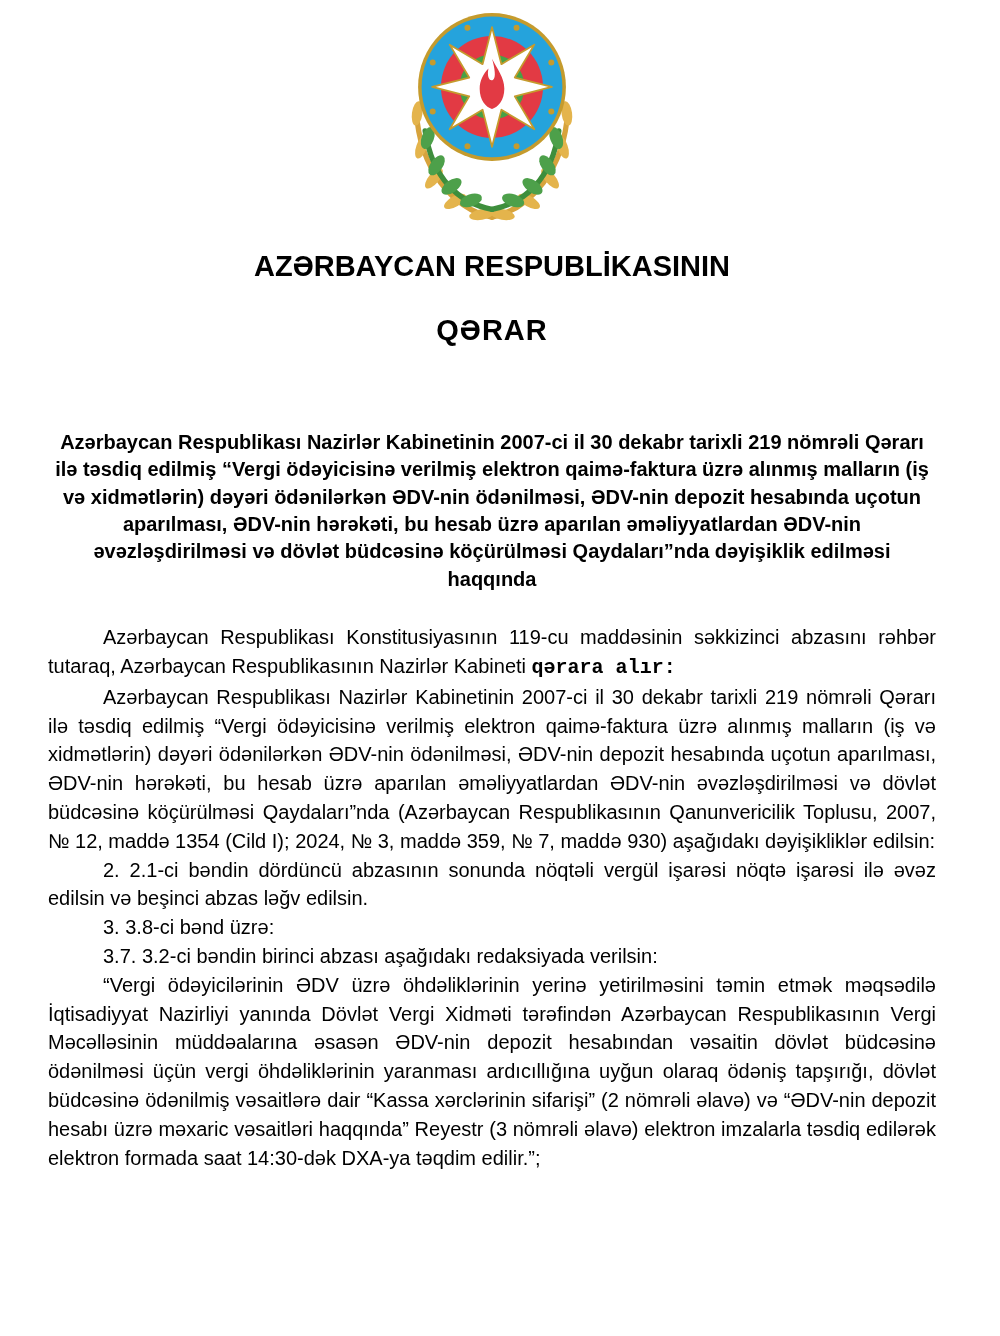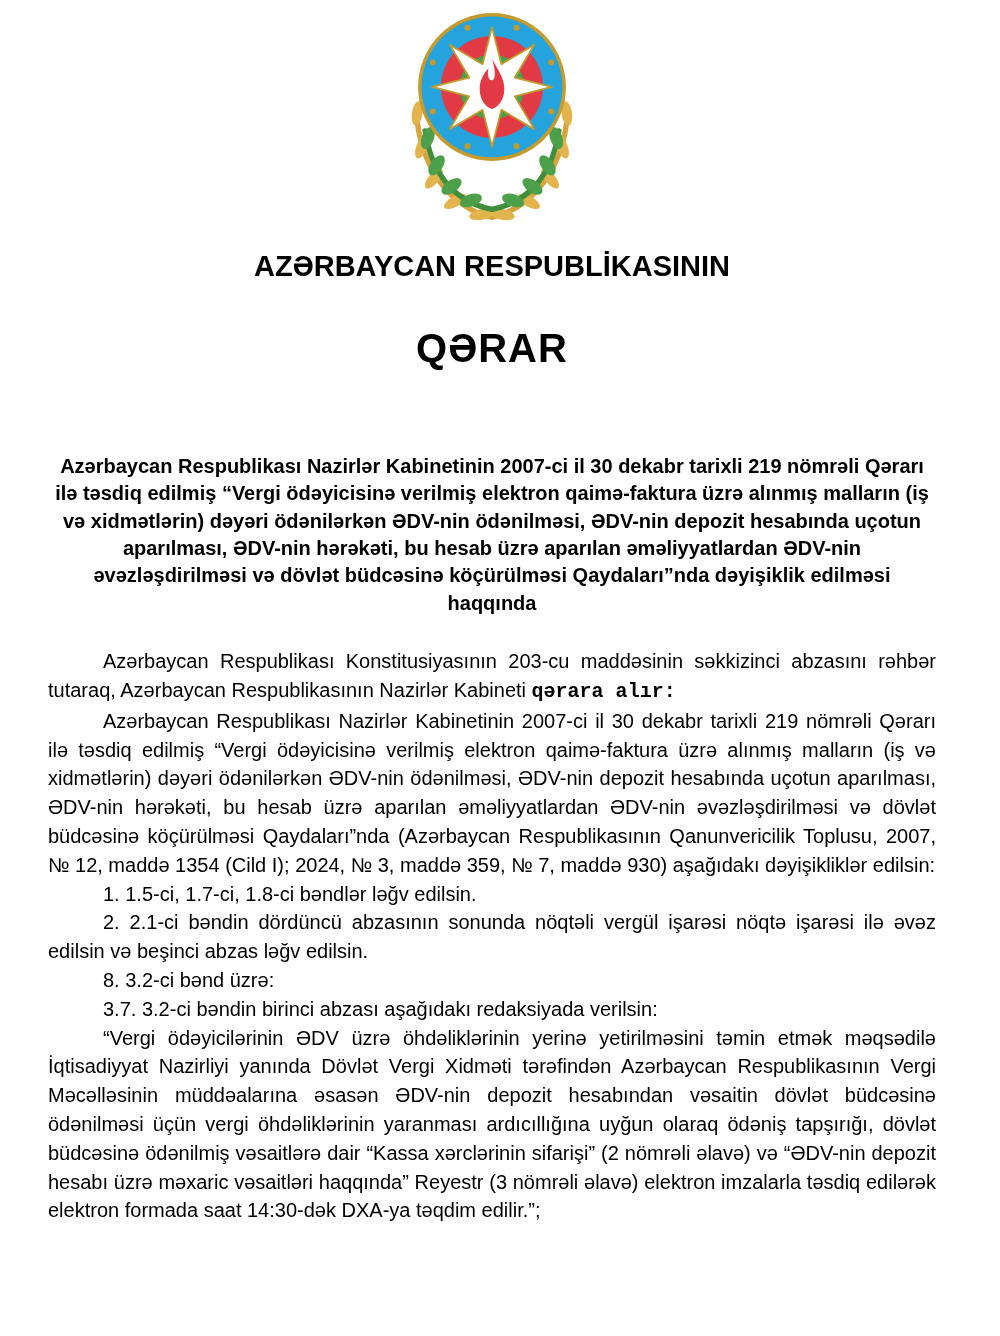--- a/index.html
+++ b/index.html
@@ -21,22 +21,22 @@
     text-align: center;
     font-weight: bold;
     font-size: 29px;
     line-height: 1.58;
     margin-top: 14px;
   }
   .org-title span { display: block; }
   .decree-label {
     text-align: center;
     font-weight: bold;
-    font-size: 40px;
-    margin-top: 36px;
+    font-size: 29px;
+    margin-top: 24px;
     letter-spacing: 1px;
   }
   .doc-title {
     text-align: center;
     font-weight: bold;
     font-size: 20px;
     line-height: 1.37;
     margin: 82px auto 0 auto;
     max-width: 884px;
   }
@@ -113,22 +113,21 @@
 
   <h1 class="org-title">
     <span>AZƏRBAYCAN RESPUBLİKASININ</span>
   </h1>
 
   <div class="decree-label">QƏRAR</div>
 
   <div class="doc-title">Azərbaycan Respublikası Nazirlər Kabinetinin 2007-ci il 30 dekabr tarixli 219 nömrəli Qərarı ilə təsdiq edilmiş “Vergi ödəyicisinə verilmiş elektron qaimə-faktura üzrə alınmış malların (iş və xidmətlərin) dəyəri ödənilərkən ƏDV-nin ödənilməsi, ƏDV-nin depozit hesabında uçotun aparılması, ƏDV-nin hərəkəti, bu hesab üzrə aparılan əməliyyatlardan ƏDV-nin əvəzləşdirilməsi və dövlət büdcəsinə köçürülməsi Qaydaları”nda dəyişiklik edilməsi haqqında</div>
 
   <div class="body-text">
-    <p><span>Azərbaycan Respublikası Konstitusiyasının 203-cu maddəsinin səkkizinci abzasını rəhbər tutaraq, Azərbaycan Respublikasının Nazirlər Kabineti</span> <span class="bold">qərara alır:</span></p>
+    <p><span>Azərbaycan Respublikası Konstitusiyasının 119-cu maddəsinin səkkizinci abzasını rəhbər tutaraq, Azərbaycan Respublikasının Nazirlər Kabineti</span> <span class="bold">qərara alır:</span></p>
     <p>Azərbaycan Respublikası Nazirlər Kabinetinin 2007-ci il 30 dekabr tarixli 219 nömrəli Qərarı ilə təsdiq edilmiş “Vergi ödəyicisinə verilmiş elektron qaimə-faktura üzrə alınmış malların (iş və xidmətlərin) dəyəri ödənilərkən ƏDV-nin ödənilməsi, ƏDV-nin depozit hesabında uçotun aparılması, ƏDV-nin hərəkəti, bu hesab üzrə aparılan əməliyyatlardan ƏDV-nin əvəzləşdirilməsi və dövlət büdcəsinə köçürülməsi Qaydaları”nda (Azərbaycan Respublikasının Qanunvericilik Toplusu, 2007, № 12, maddə 1354 (Cild I); 2024, № 3, maddə 359, № 7, maddə 930) aşağıdakı dəyişikliklər edilsin:</p>
-    <p>1.  1.5-ci, 1.7-ci, 1.8-ci bəndlər ləğv edilsin.</p>
     <p>2.   2.1-ci bəndin dördüncü abzasının sonunda nöqtəli vergül işarəsi nöqtə işarəsi ilə əvəz edilsin və beşinci abzas ləğv edilsin.</p>
-    <p>8. 3.2-ci bənd üzrə:</p>
+    <p>3. 3.8-ci bənd üzrə:</p>
     <p>3.7. 3.2-ci bəndin birinci abzası aşağıdakı redaksiyada verilsin:</p>
     <p>“Vergi ödəyicilərinin ƏDV üzrə öhdəliklərinin yerinə yetirilməsini təmin etmək məqsədilə İqtisadiyyat Nazirliyi yanında Dövlət Vergi Xidməti tərəfindən Azərbaycan Respublikasının Vergi Məcəlləsinin müddəalarına əsasən ƏDV-nin depozit hesabından vəsaitin dövlət büdcəsinə ödənilməsi üçün vergi öhdəliklərinin yaranması ardıcıllığına uyğun olaraq ödəniş tapşırığı, dövlət büdcəsinə ödənilmiş vəsaitlərə dair “Kassa xərclərinin sifarişi” (2 nömrəli əlavə) və “ƏDV-nin depozit hesabı üzrə məxaric vəsaitləri haqqında” Reyestr (3 nömrəli əlavə) elektron imzalarla təsdiq edilərək elektron formada saat 14:30-dək DXA-ya təqdim edilir.”;</p>
   </div>
 
 </div>
 
 </body></html>

